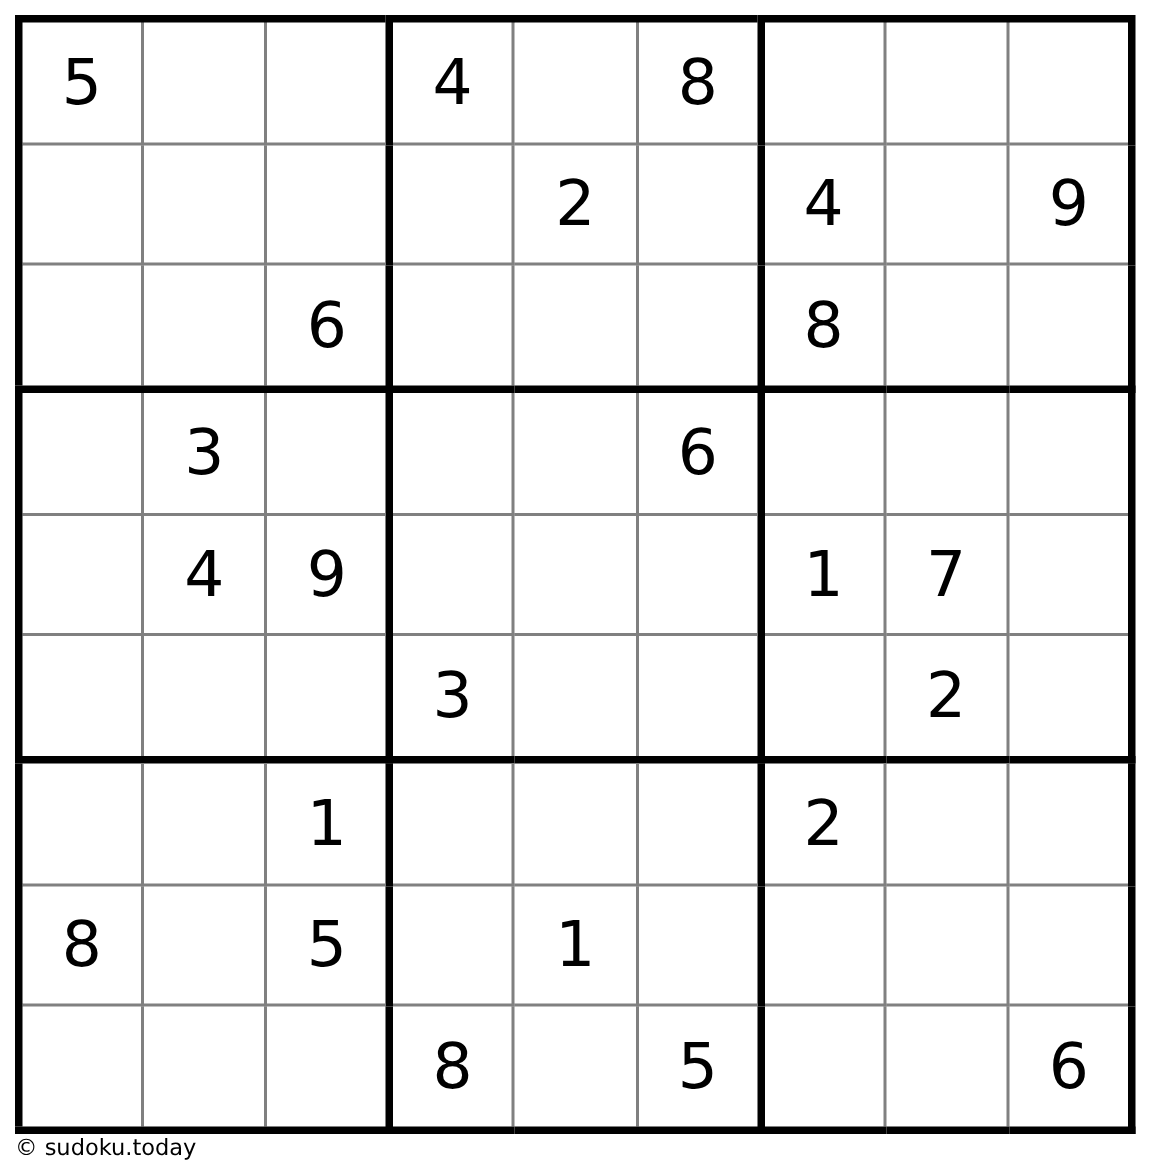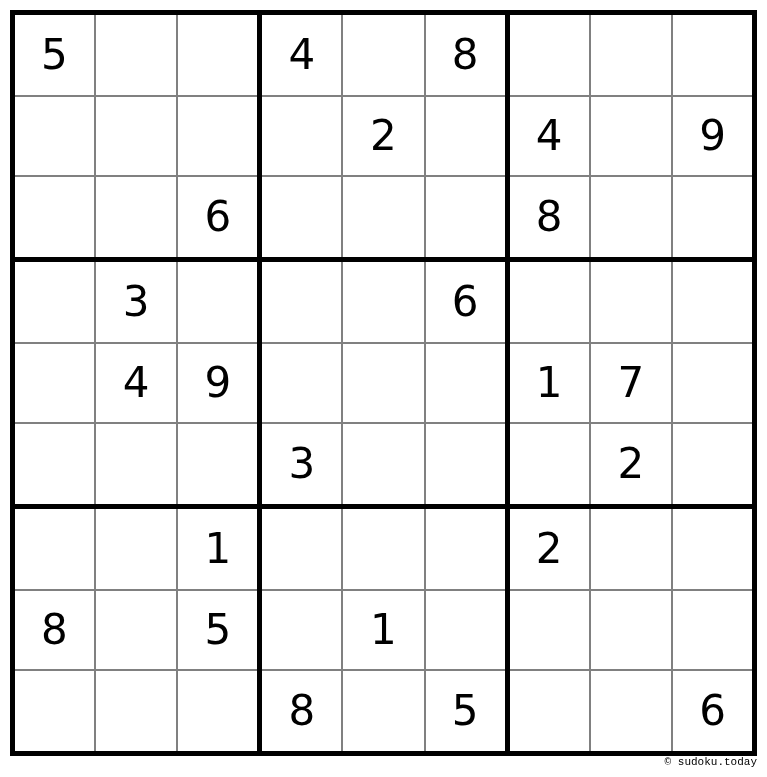--- a/index.html
+++ b/index.html
@@ -36,24 +36,23 @@
   }
   
   table.sudoku { border: 5px solid var(--box-color, #000000); }
   table.sudoku td:nth-child(3n) { border-right: 5px solid var(--box-color, #000000); }
   table.sudoku tr:nth-child(3n) td { border-bottom: 5px solid var(--box-color, #000000); }
   .caption {
     position: absolute;
     left: 10px;
     top: 756px;
     width: 747px;
-    text-align: right;
-    font-size: 11px;
+    text-align: left;
+    font-size: 15px;
     color: #000000;
-    font-family: Liberation Mono, monospace;
   }
 </style>
 </head>
 <body style="background: rgb(255, 255, 255);">
 
 <div class="board-wrap">
   <table class="sudoku">
     <tbody>
         <tr>
           <td>5</td>

